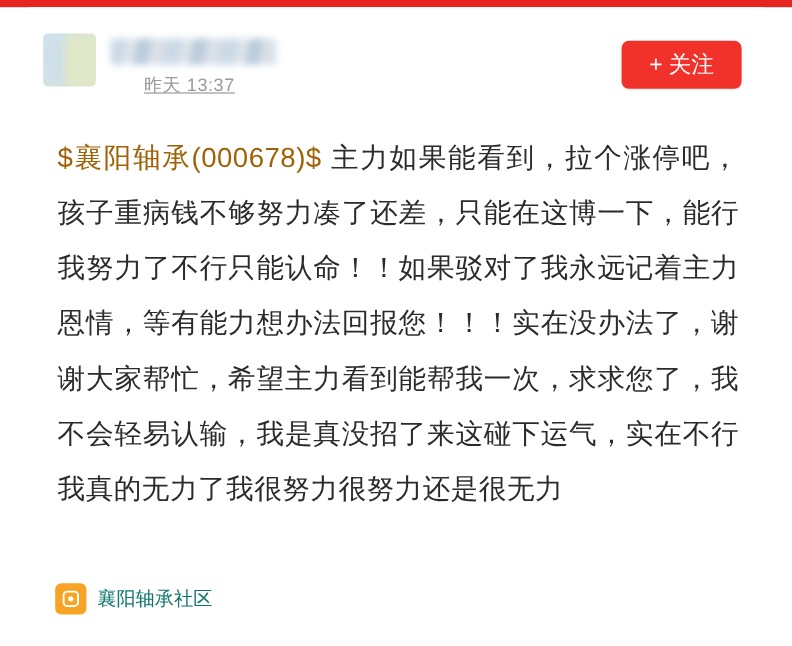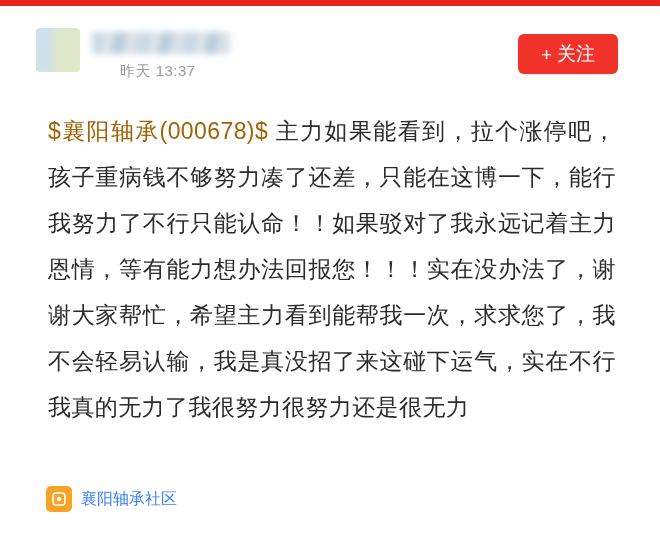--- a/index.html
+++ b/index.html
@@ -84,20 +84,21 @@
     filter: blur(3.2px);
     opacity: .95;
   }
   .timestamp {
     position: absolute;
     left: 96px;
     top: 56px;
     font-size: 15px;
     color: #9a9a9a;
     letter-spacing: .5px;
+    text-decoration: underline;
   }
   .follow-button {
     position: absolute;
     right: 18px;
     top: 28px;
     height: 40px;
     min-width: 100px;
     padding: 0 18px;
     background: #f0322b;
     color: #ffffff;
@@ -145,21 +146,21 @@
     height: 26px;
     border-radius: 5px;
     background: #f7a325;
     display: flex;
     align-items: center;
     justify-content: center;
   }
   .community-icon svg { display: block; }
   .community-label {
     font-size: 16px;
-    color: #3b82f6;
+    color: #0f766e;
   }
 </style>
 </head>
 <body>
 
 <div class="screen">
 
   <div class="top-bar"></div>
 
   <div class="card">

